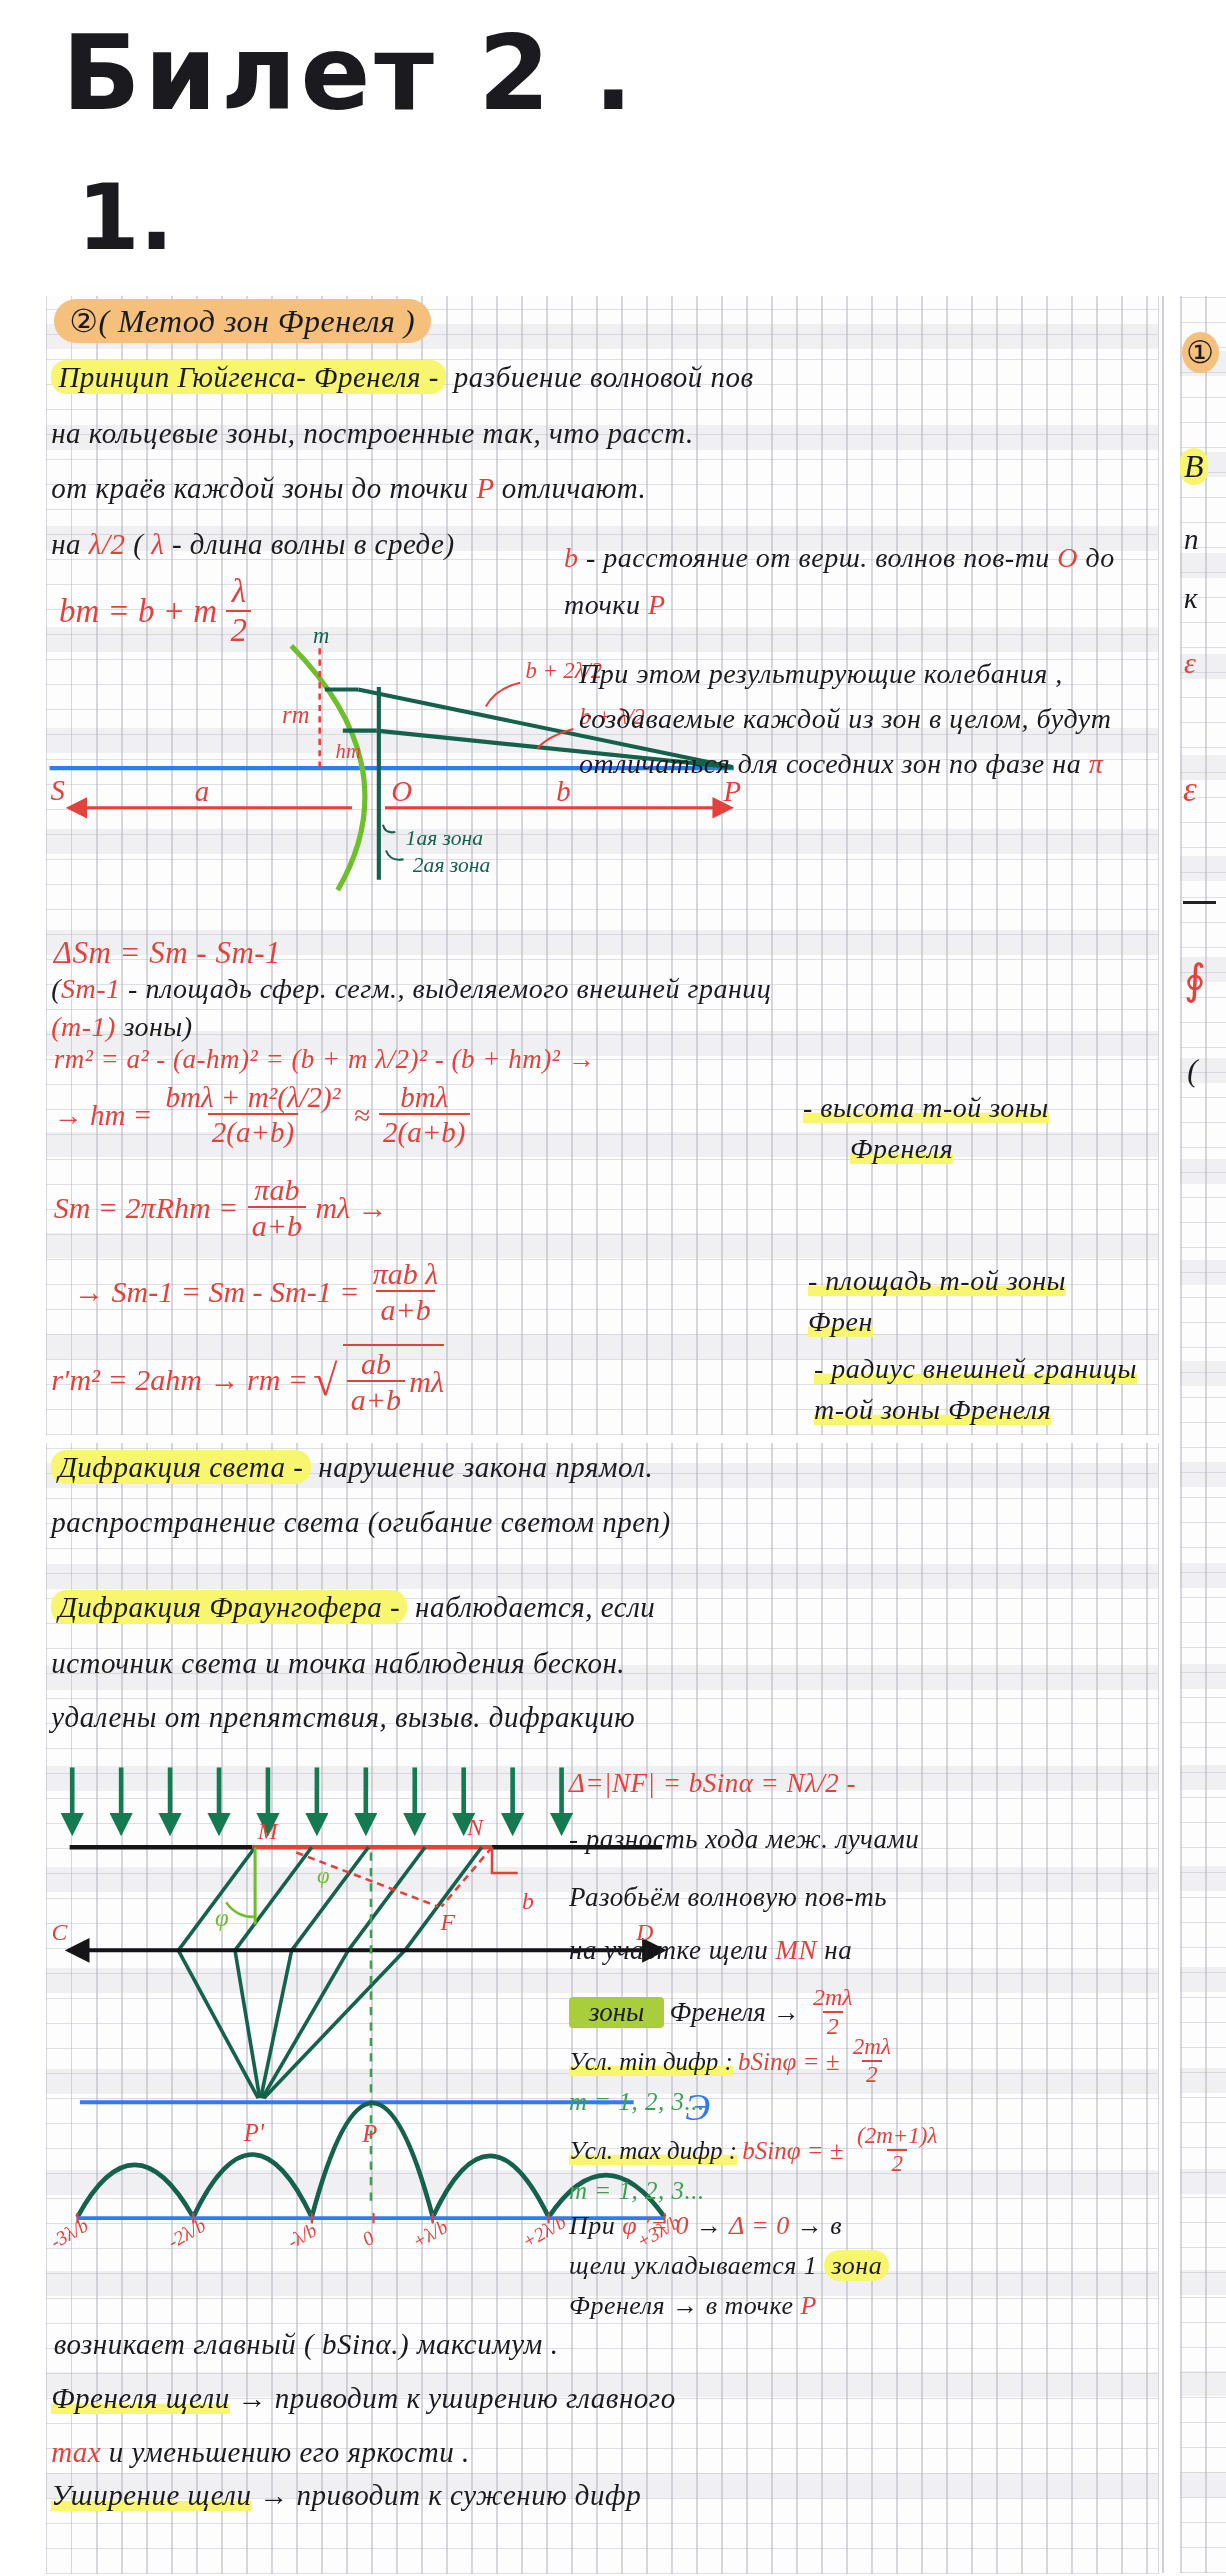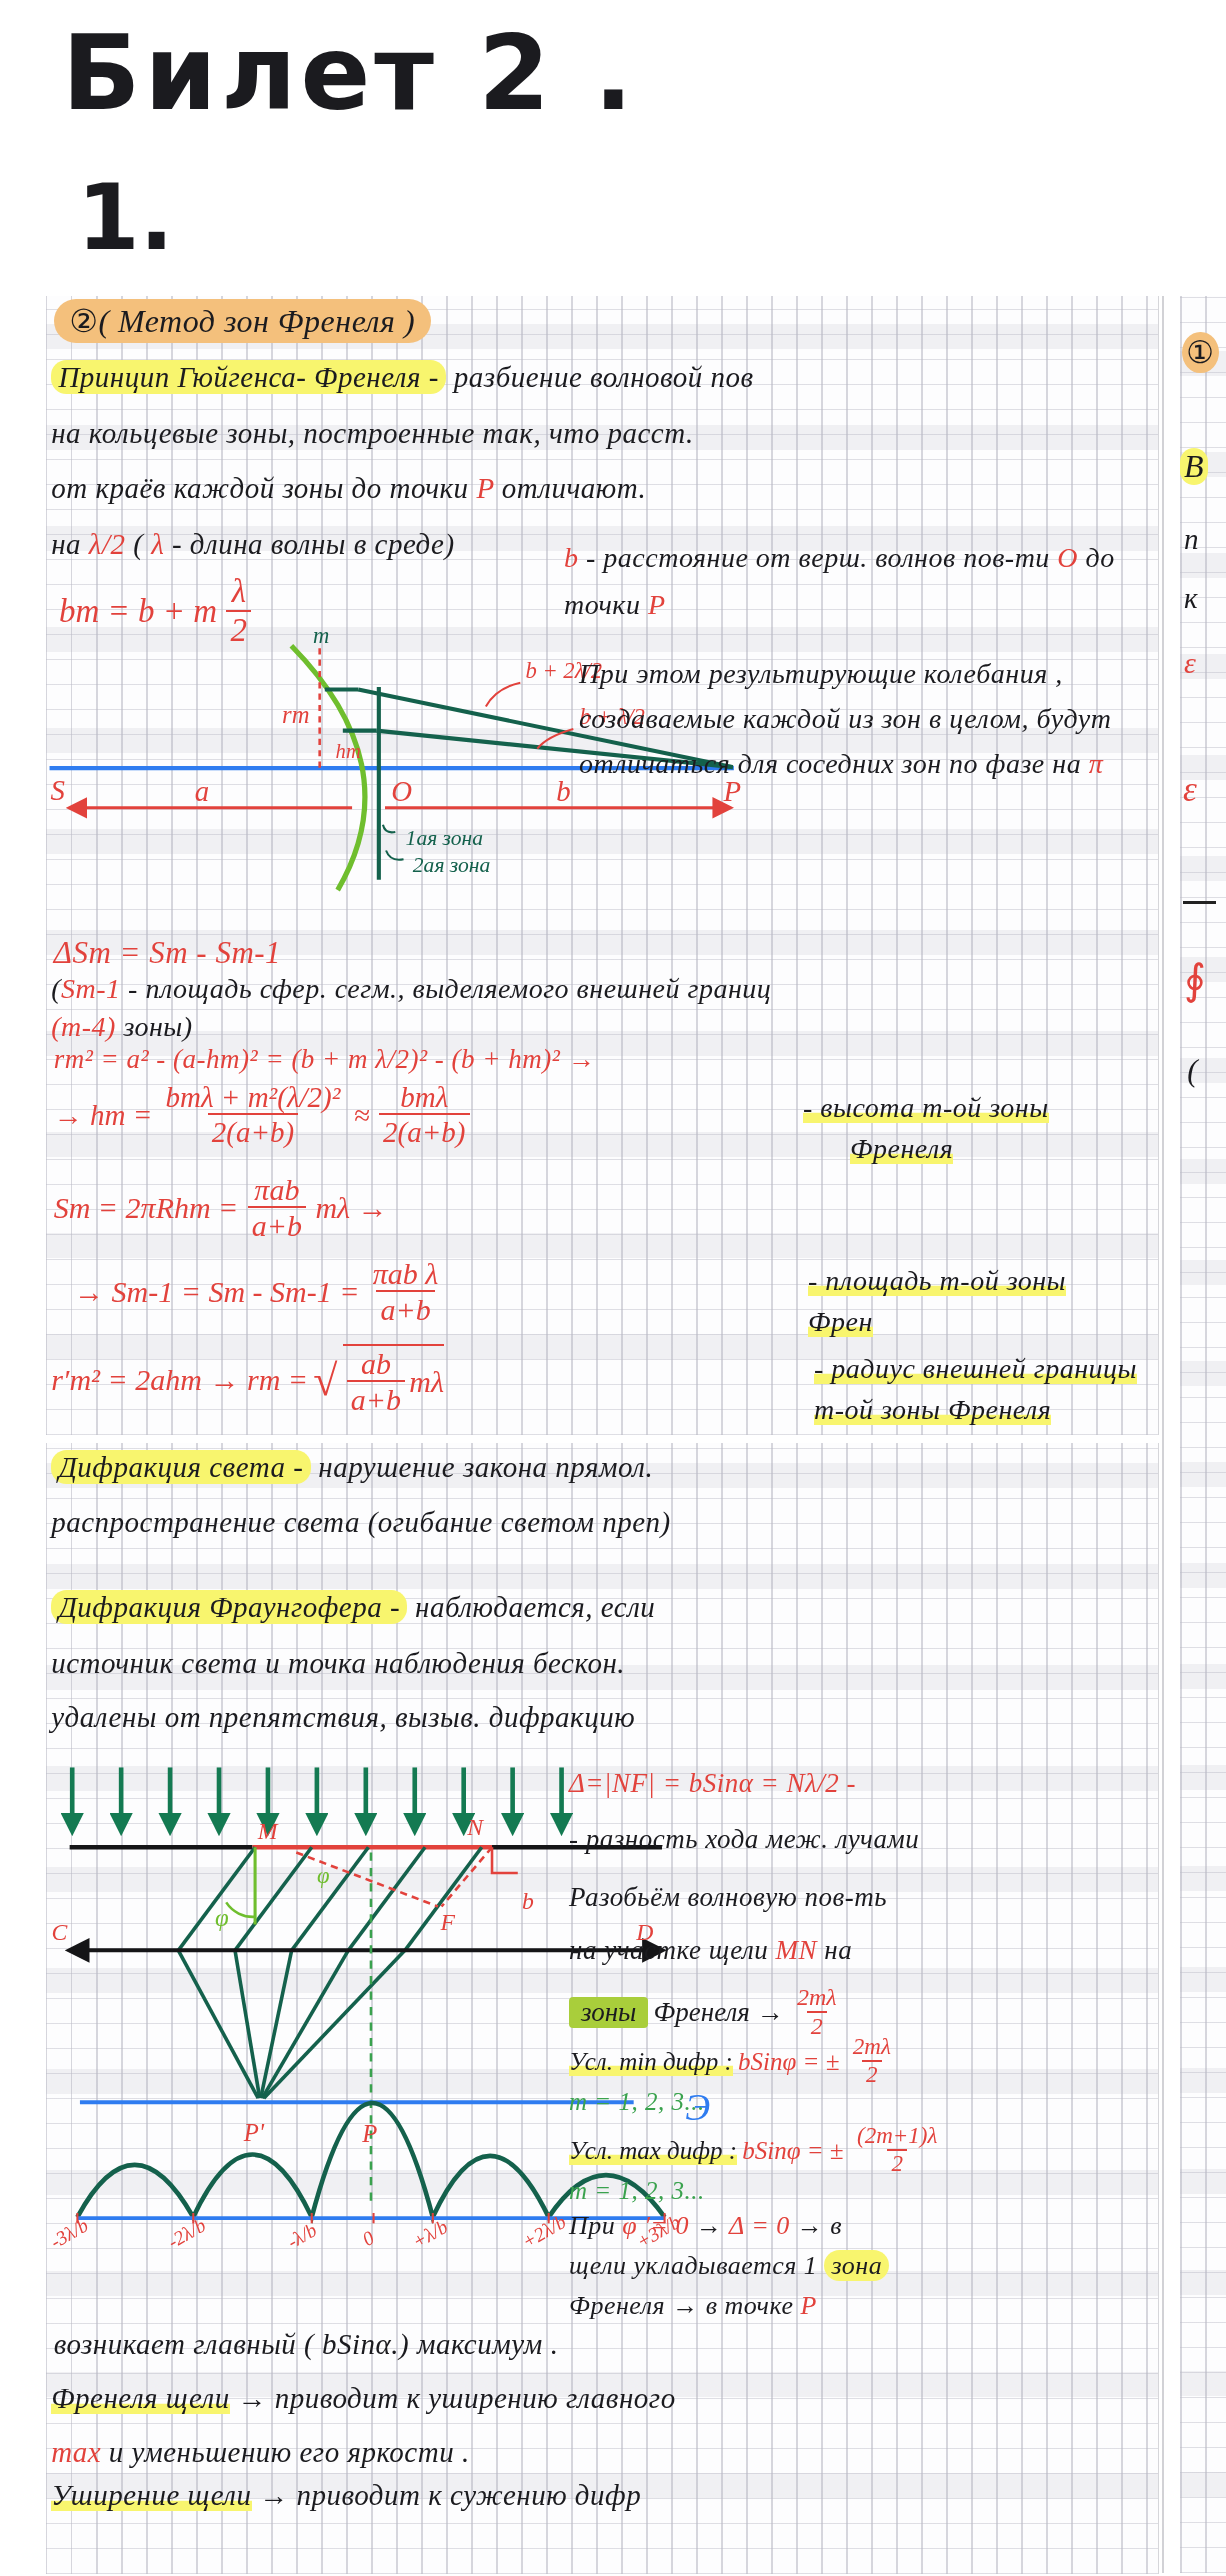--- a/index.html
+++ b/index.html
@@ -6,21 +6,21 @@
 html,body{background:#fff}
 #page{position:relative;width:1226px;height:3724px;background:#ffffff;overflow:hidden;
   font-family:"Liberation Serif","DejaVu Serif","DejaVu Sans",serif;color:#1b1b1f}
 .abs{position:absolute}
 .hw{font-style:italic;letter-spacing:0.5px}
 .mk{font-family:"DejaVu Sans","Liberation Sans",sans-serif;font-weight:bold}
 .red{color:#e2423c}.grn{color:#3aa24e}
 .nw{white-space:nowrap}
 .hl-y{background:#f8f56e;border-radius:15.5px;padding:1px 7.2px}
 .hl-o{background:#f4c07c;border-radius:23px;padding:4.1px 15.5px}
-.hl-g{background:#a9ce3b;border-radius:4.1px;padding:0 12px}
+.hl-g{background:#a9ce3b;border-radius:4.1px;padding:0 20px}
 .ul-y{box-shadow:inset 0 -10.3px 0 0 #f8f56e}
 .grid{background-color:#fdfdfe;background-image:
   repeating-linear-gradient(0deg, rgba(185,185,197,.45) 0 1px, transparent 1px 25px),
   repeating-linear-gradient(90deg, rgba(175,175,188,.5) 0 1.5px, transparent 1.5px 25px),
   repeating-linear-gradient(0deg, transparent 0 76px, #f0f0f3 76px 101px)}
 .frow{display:flex;align-items:center;gap:5.2px;font-style:italic}
 .frac{display:inline-flex;flex-direction:column;align-items:center;line-height:1.08;margin:0 4.1px;vertical-align:middle;text-align:center}
 .frac .n{padding:0 4.1px}
 .frac .d{border-top:2.6px solid currentColor;padding:1.5px 4.1px 0}
 .sqrt{display:inline-flex;align-items:center;border-top:2.6px solid currentColor;padding-top:2.1px}
@@ -84,21 +84,21 @@
       <text x="925" y="112" font-size="44" fill="#e2423c">b + 2λ/2</text>
       <text x="1030" y="202" font-size="44" fill="#e2423c">b + λ/2</text>
       <text x="692" y="438" font-size="42" fill="#14614c">1ая зона</text>
       <text x="706" y="490" font-size="42" fill="#14614c">2ая зона</text>
     </svg>
 
     <div class="abs hw" style="left:533px;top:355px;width:577px;font-size:28px;line-height:45px"><span>При этом  результирующие колебания , создаваемые каждой из зон в целом, будут  отличаться  для соседних  зон  по  фазе  на  </span><span class="red">π</span></div>
 
     <div class="abs hw nw red" style="left:7.7px;top:639px;font-size:31px">ΔSm = Sm - Sm-1</div>
     <div class="abs hw nw" style="left:5.2px;top:677px;font-size:28px"><span>(</span><span class="red">Sm-1</span><span> - площадь  сфер. сегм.,  выделяемого   внешней  границ</span></div>
-    <div class="abs hw nw" style="left:5.2px;top:715px;font-size:28px"><span class="red">(m-4)</span><span>  зоны)</span></div>
+    <div class="abs hw nw" style="left:5.2px;top:715px;font-size:28px"><span class="red">(m-1)</span><span>  зоны)</span></div>
 
     <div class="abs hw nw red" style="left:7.7px;top:748px;font-size:27px">rm² = a² - (a-hm)² = (b + m λ/2)² - (b + hm)²   →</div>
 
     <div class="abs frow red" style="left:7.7px;top:786px;font-size:29px">
       <span>→   hm =</span>
       <span class="frac">
           <span class="n">bmλ + m²(λ/2)²</span>
           <span class="d">2(a+b)</span>
         </span>
       <span>≈</span>

